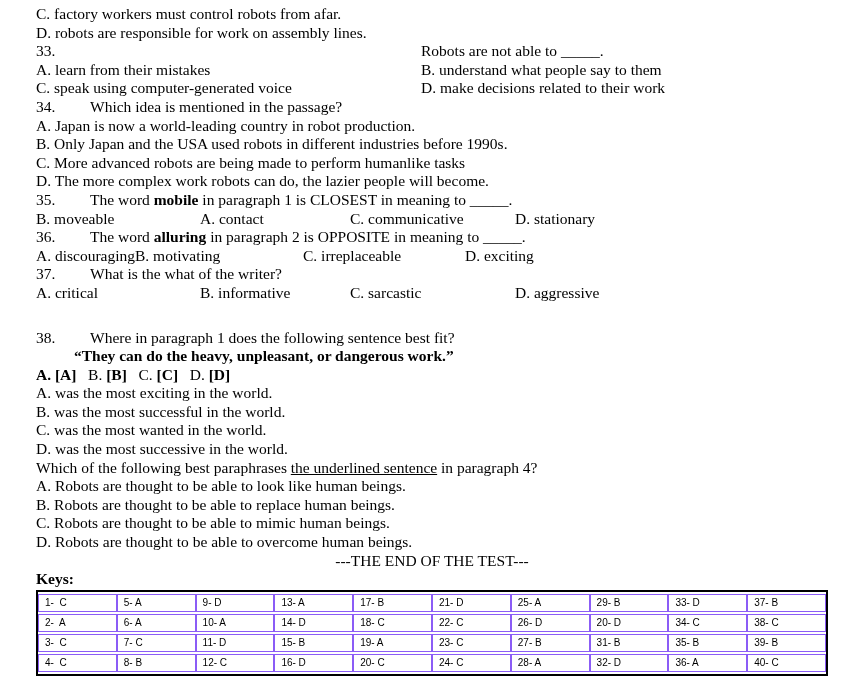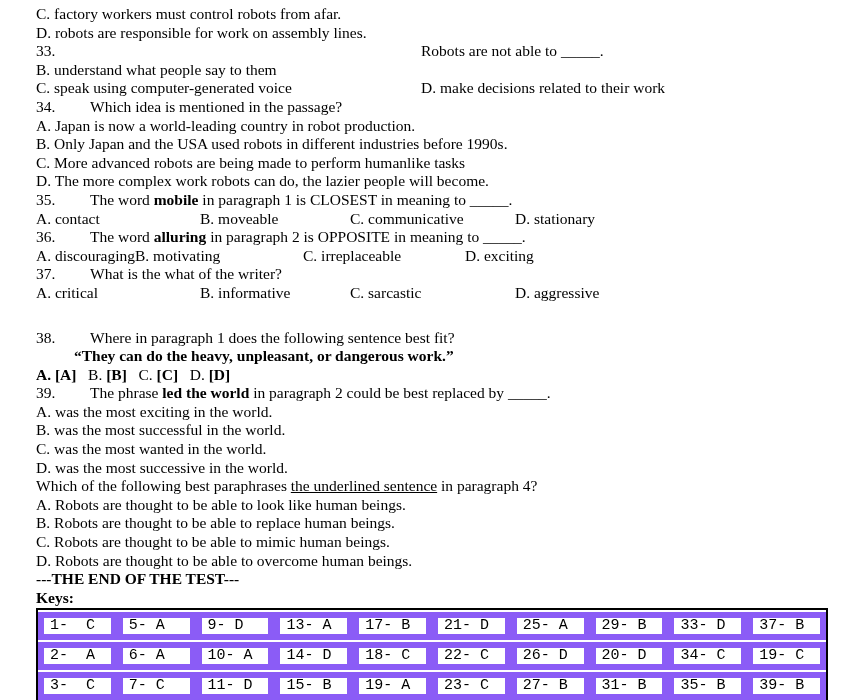--- a/index.html
+++ b/index.html
@@ -13,49 +13,50 @@
   .line{height:18.6px;line-height:18.6px;white-space:nowrap;}
   .b{font-weight:700;}
   .u{text-decoration:underline;}
   .twocol{display:grid;grid-template-columns:377px auto;gap:8px;}
   .qnum{display:grid;grid-template-columns:54px auto;}
   .q40row{display:grid;grid-template-columns:232px auto;}
   .opts4{display:grid;grid-template-columns:164px 150px 165px auto;}
   .opts36{display:grid;grid-template-columns:267px 162px auto;}
   .quote{margin-left:38px;font-weight:700;}
   .spacer{height:26px;}
-  .endline{width:792px;font-weight:700;}
+  .endline{width:792px;text-align:center;font-weight:400;}
   .keyslabel{font-weight:700;}
   table.keys{
     table-layout:fixed;width:792px;
     border:2px solid #000;
     border-collapse:separate;border-spacing:0 2px;
     margin-top:1px;
   }
   table.keys td{
-    border:6px solid #8b5cf6;
-    font-size:15px;line-height:14px;height:14px;
+    border:1px solid #8b5cf6;
+    font-size:10px;line-height:14px;height:14px;
     padding:1px 0 1px 6px;
     white-space:pre;overflow:hidden;
-    font-family:Liberation Mono, monospace;
+    font-family:Liberation Sans, sans-serif;
   }
 </style>
 </head>
 <body>
 
 <div class="page">
 
   <div class="line">C. factory workers must control robots from afar.</div>
   <div class="line">D. robots are responsible for work on assembly lines.</div>
 
   <div class="line twocol">
     <span>33.</span>
     <span>Robots are not able to _____.</span>
   </div>
   <div class="line twocol">
+    <span>A. learn from their mistakes</span>
     <span>B. understand what people say to them</span>
   </div>
   <div class="line twocol">
     <span>C. speak using computer-generated voice</span>
     <span>D. make decisions related to their work</span>
   </div>
 
   <div class="line qnum">
     <span>34.</span>
     <span>Which idea is mentioned in the passage?</span>
@@ -63,22 +64,22 @@
   <div class="line">A. Japan is now a world-leading country in robot production.</div>
   <div class="line">B. Only Japan and the USA used robots in different industries before 1990s.</div>
   <div class="line">C. More advanced robots are being made to perform humanlike tasks</div>
   <div class="line">D. The more complex work robots can do, the lazier people will become.</div>
 
   <div class="line qnum">
     <span>35.</span>
     <span><span>The word </span><span class="b">mobile</span><span> in paragraph 1 is CLOSEST in meaning to _____.</span></span>
   </div>
   <div class="line opts4">
+    <span>B. moveable</span>
     <span>A. contact</span>
-    <span>B. moveable</span>
     <span>C. communicative</span>
     <span>D. stationary</span>
   </div>
 
   <div class="line qnum">
     <span>36.</span>
     <span><span>The word </span><span class="b">alluring</span><span> in paragraph 2 is OPPOSITE in meaning to _____.</span></span>
   </div>
   <div class="line opts36">
     <span><span>A. discouraging</span><span>B. motivating</span></span>
@@ -104,24 +105,20 @@
     <span>Where in paragraph 1 does the following sentence best fit?</span>
   </div>
   <div class="line quote">“They can do the heavy, unpleasant, or dangerous work.”</div>
   <div class="line">
     <span class="b">A. [A]</span><span>&nbsp;&nbsp;</span>
     <span><span>B. </span><span class="b">[B]</span></span><span>&nbsp;&nbsp;</span>
     <span><span>C. </span><span class="b">[C]</span></span><span>&nbsp;&nbsp;</span>
     <span><span>D. </span><span class="b">[D]</span></span>
   </div>
 
-  <div class="line qnum">
-    <span>39.</span>
-    <span><span>The phrase </span><span class="b">led the world</span><span> in paragraph 2 could be best replaced by _____.</span></span>
-  </div>
   <div class="line">A. was the most exciting in the world.</div>
   <div class="line">B. was the most successful in the world.</div>
   <div class="line">C. was the most wanted in the world.</div>
   <div class="line">D. was the most successive in the world.</div>
 
   <div class="line q40row">
     <span><span>Which of the following best paraphrases </span><span class="u">the underlined sentence</span><span> in paragraph 4?</span></span>
   </div>
   <div class="line">A. Robots are thought to be able to look like human beings.</div>
   <div class="line">B. Robots are thought to be able to replace human beings.</div>
@@ -149,21 +146,21 @@
       <tr>
         <td>2-  A</td>
         <td>6- A</td>
         <td>10- A</td>
         <td>14- D</td>
         <td>18- C</td>
         <td>22- C</td>
         <td>26- D</td>
         <td>20- D</td>
         <td>34- C</td>
-        <td>19- C</td>
+        <td>38- C</td>
       </tr>
       <tr>
         <td>3-  C</td>
         <td>7- C</td>
         <td>11- D</td>
         <td>15- B</td>
         <td>19- A</td>
         <td>23- C</td>
         <td>27- B</td>
         <td>31- B</td>

